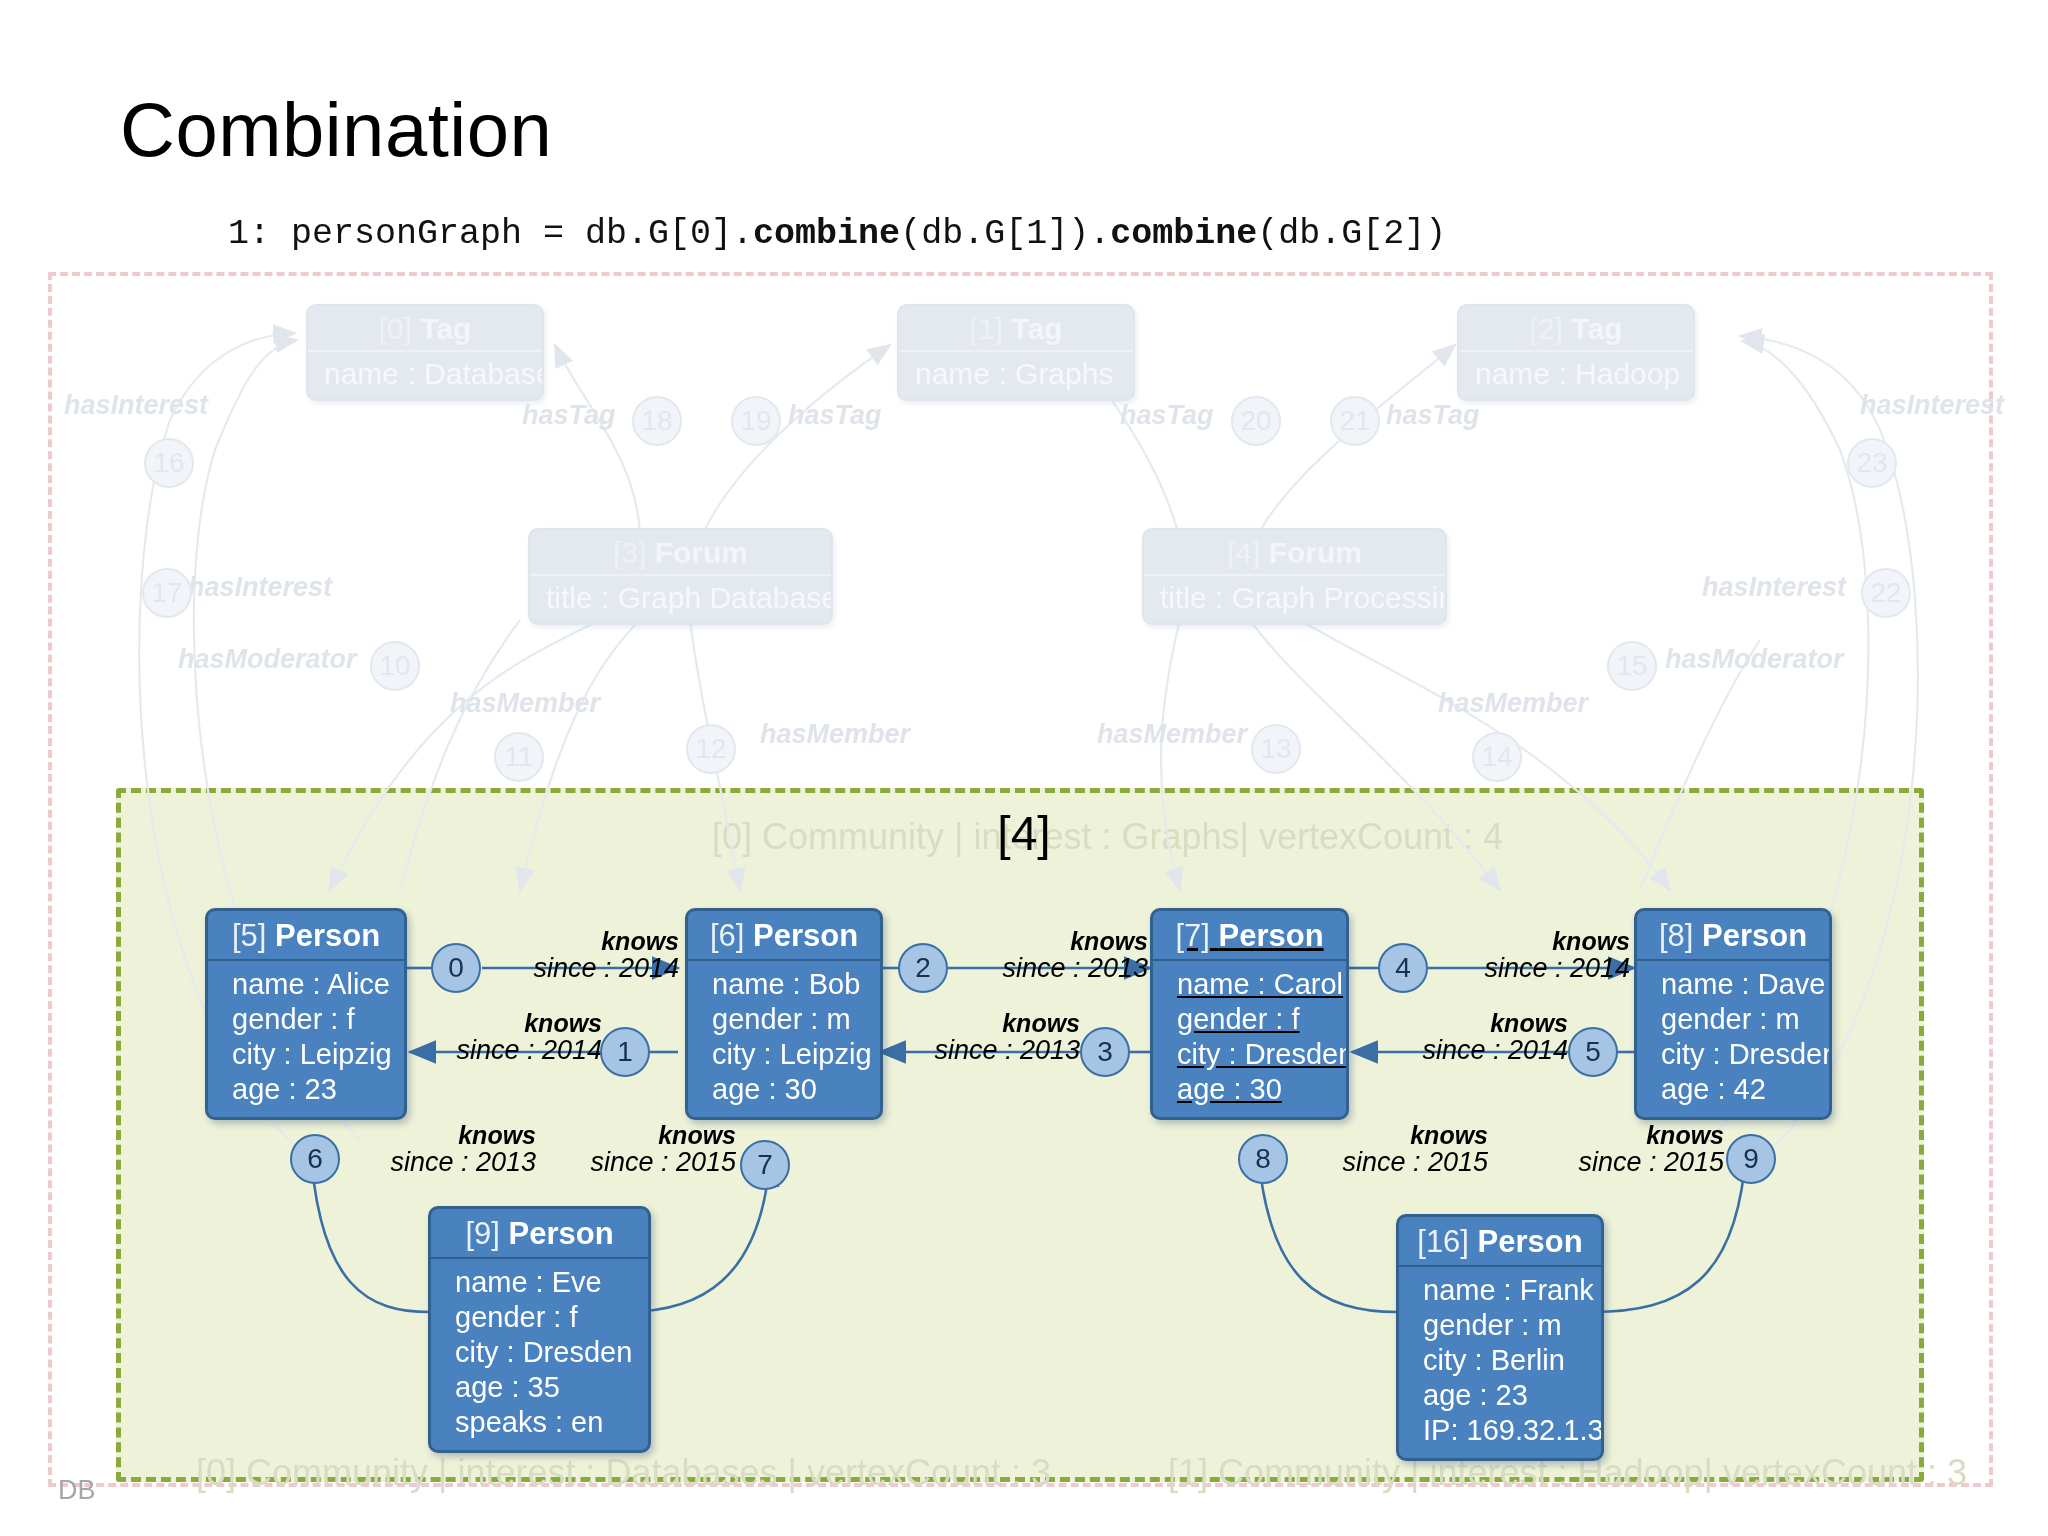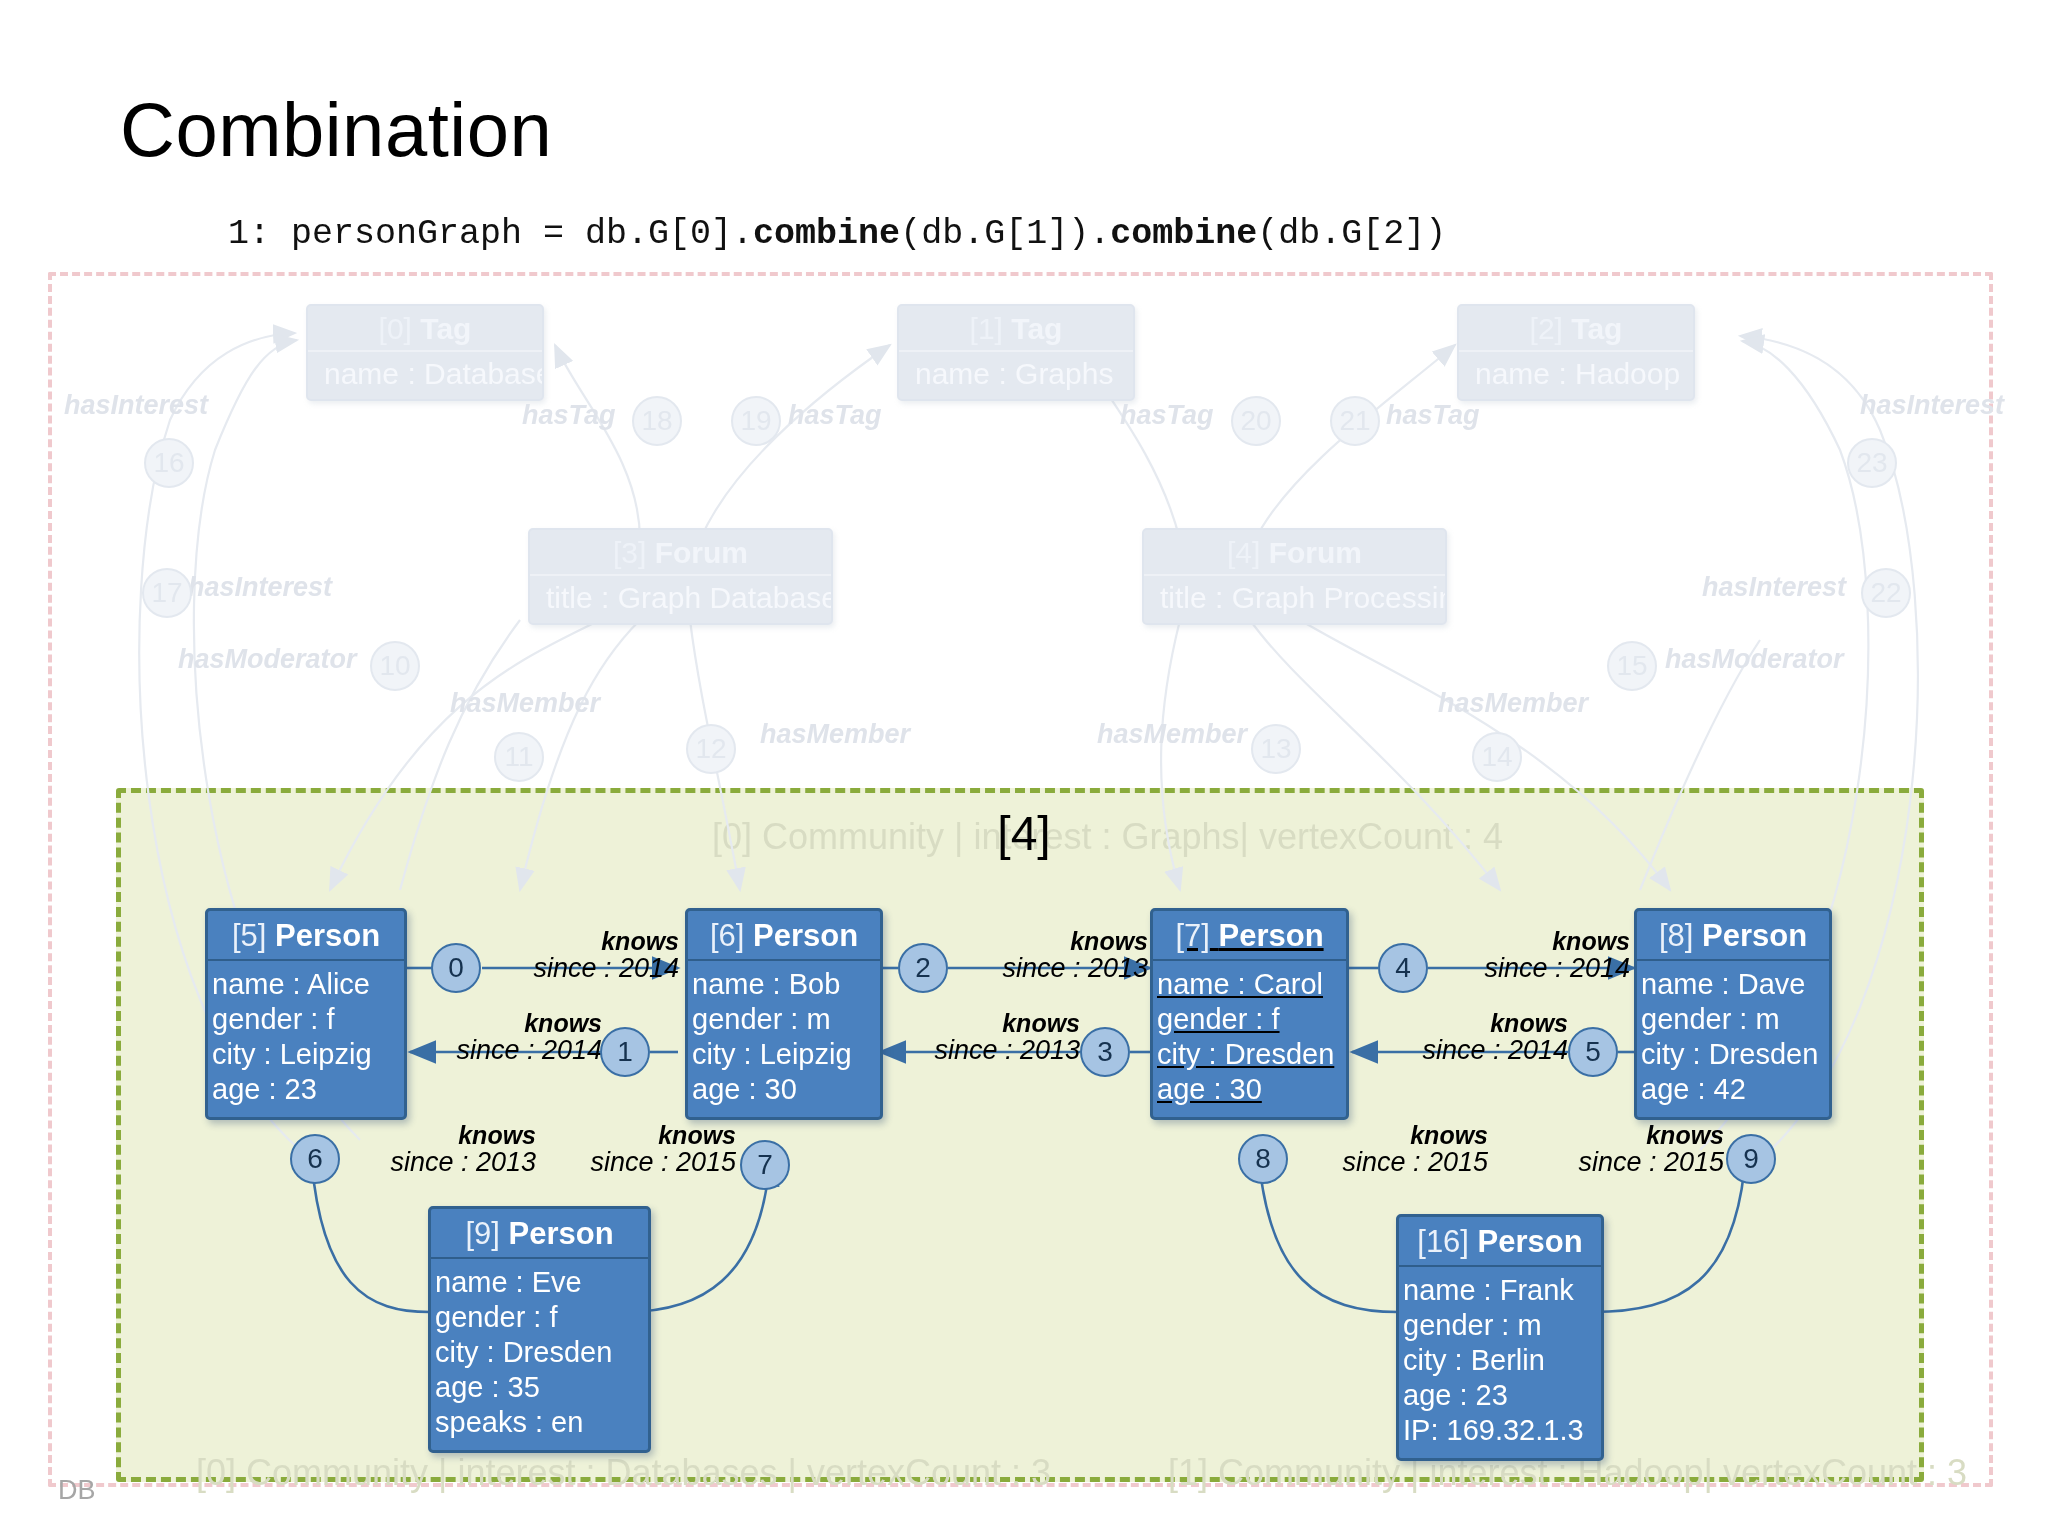--- a/index.html
+++ b/index.html
@@ -95,21 +95,21 @@
     left: 0;
     top: 0;
     width: 2048px;
     height: 1536px;
     pointer-events: none;
   }
 
   
   .gnode {
     position: absolute;
-    border-radius: 5px;
+    border-radius: 10px;
     box-sizing: border-box;
     overflow: hidden;
   }
   .gnode .ghead {
     text-align: center;
     white-space: nowrap;
   }
   .gnode .gbody {
     white-space: nowrap;
   }
@@ -145,21 +145,21 @@
     color: #ffffff;
     font-size: 31px;
     padding: 7px 18px 5px 18px;
     border-bottom: 2px solid #2f5e8c;
   }
   .person-node .ghead .idx { font-weight: 400; color:#eaf1fa; }
   .person-node .ghead .lbl { font-weight: bold; }
   .person-node .gbody {
     color: #ffffff;
     font-size: 29px;
-    padding: 6px 16px 10px 4px;
+    padding: 6px 16px 10px 24px;
     line-height: 1.21;
   }
 
   
   .ebubble {
     position: absolute;
     border-radius: 50%;
     display: flex;
     align-items: center;
     justify-content: center;

